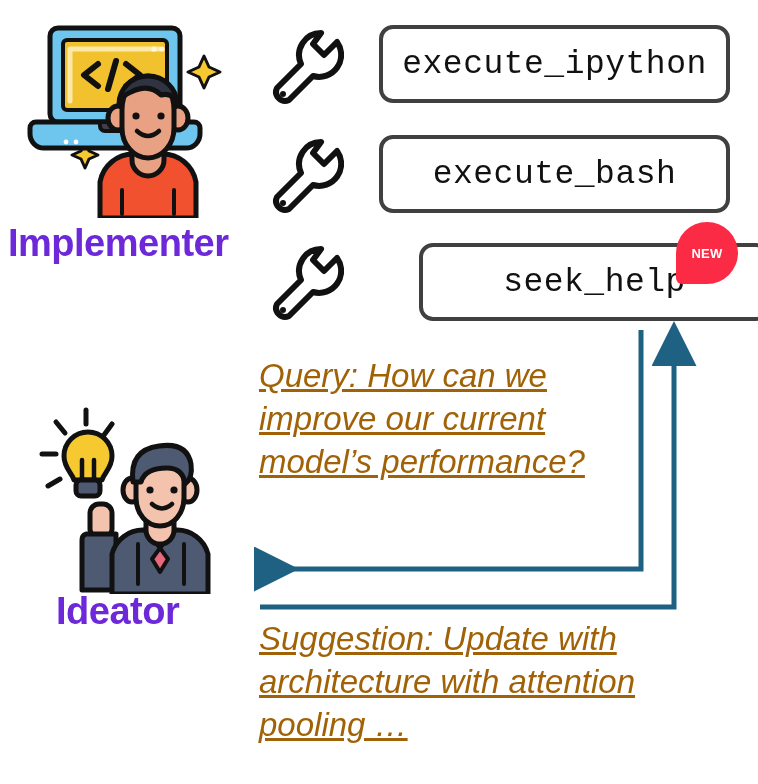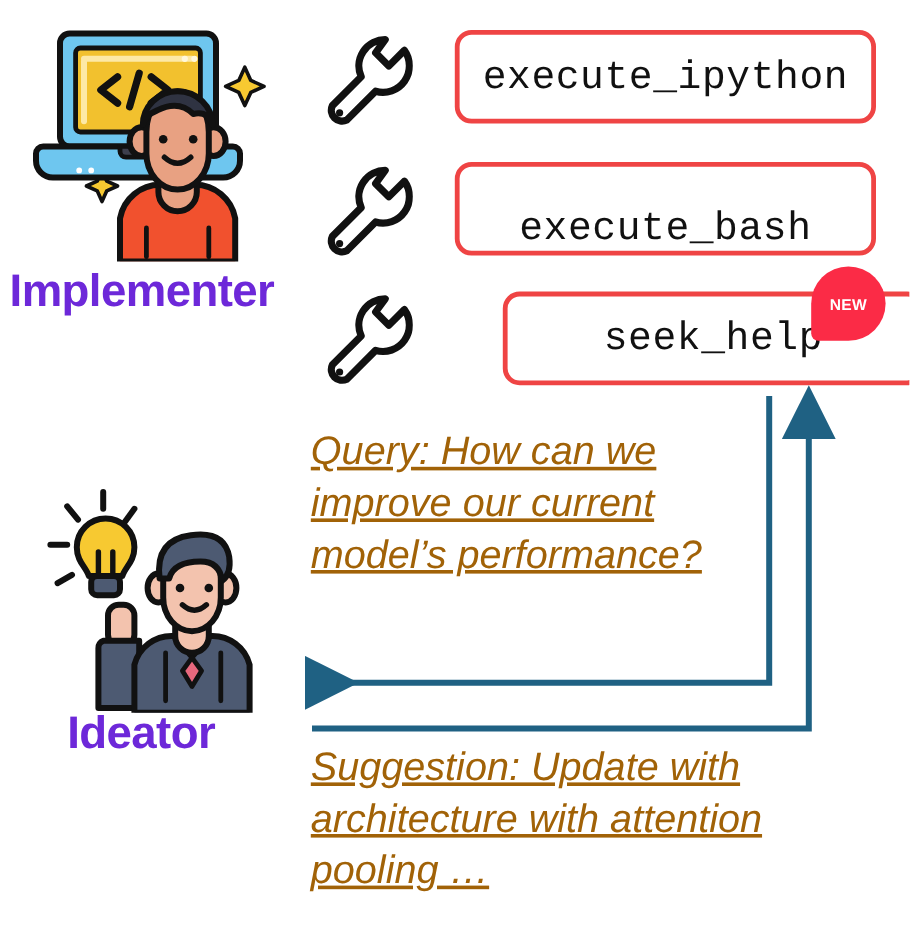--- a/index.html
+++ b/index.html
@@ -30,21 +30,21 @@
   }
   #implementer-label { left: 8px;  top: 222px; font-size: 38px; }
   #ideator-label     { left: 56px; top: 590px; font-size: 38px; }
 
   
   .wrench-icon { position: absolute; }
 
   .tool-box {
     position: absolute;
     box-sizing: border-box;
-    border: 4px solid #ef4444;
+    border: 4px solid #404040;
     border-radius: 14px;
     background: #ffffff;
     display: flex;
     align-items: center;
     justify-content: center;
     z-index: 3;
   }
   .tool-box-label {
     font-family: "Liberation Mono", monospace;
     font-size: 33px;
@@ -209,21 +209,21 @@
     <svg width="86" height="86" viewBox="0 0 86 86" xmlns="http://www.w3.org/2000/svg">
       <path d="M63 9 a22 22 0 0 0 -20 31 L19 64 a9 9 0 0 0 12 12 l24 -24 a22 22 0 0 0 24 -34 L66 31 L55 20 z" fill="#ffffff" stroke="#111" stroke-width="6" stroke-linejoin="round" stroke-linecap="round"></path>
       <circle cx="25" cy="70" r="3" fill="#111"></circle>
     </svg>
   </div>
 
   <div class="tool-box" style="left:379px; top:25px; width:351px; height:78px;">
     <span class="tool-box-label">execute_ipython</span>
   </div>
 
-  <div class="tool-box" style="left:379px; top:135px; width:351px; height:78px;align-items:flex-end;">
+  <div class="tool-box" style="left:379px; top:135px; width:351px; height:78px;">
     <span class="tool-box-label">execute_bash</span>
   </div>
 
   <div class="tool-box" style="left:379px; top:243px; width:351px; height:78px;margin-left:40px;">
     <span class="tool-box-label">seek_help</span>
   </div>
 
   <div class="new-badge" style="left:676px; top:222px;">
     <span>NEW</span>
   </div>

